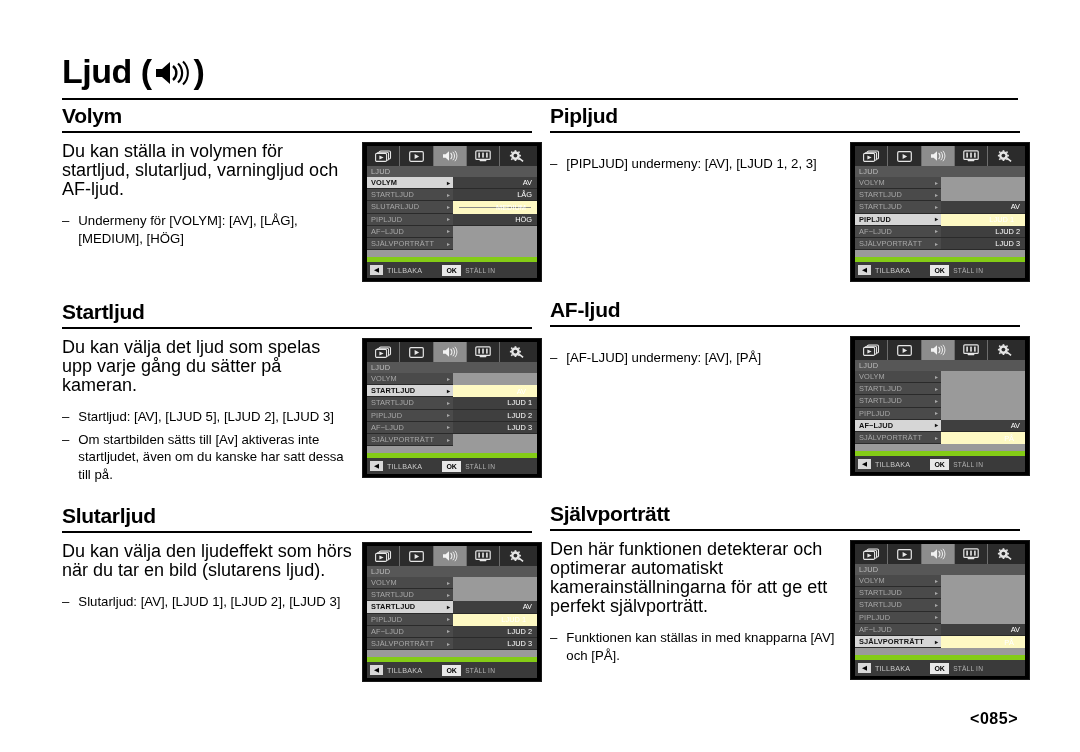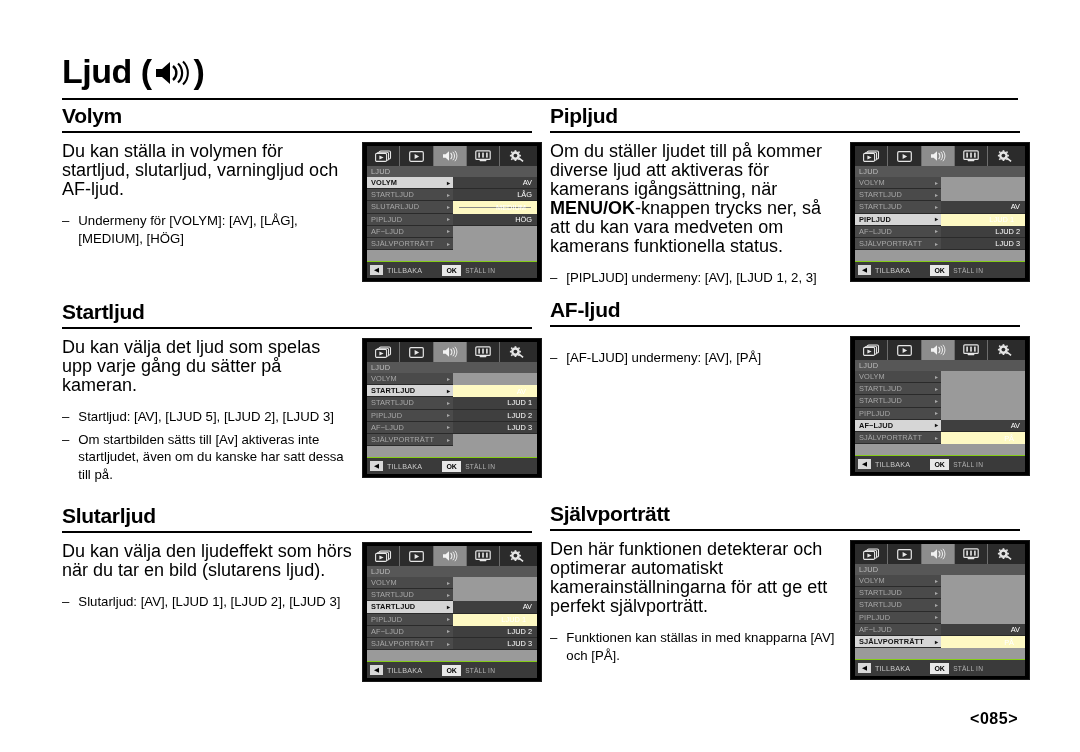--- a/index.html
+++ b/index.html
@@ -90,21 +90,21 @@
     padding-right:5px;box-sizing:border-box;font-size:7.4px;
     border-bottom:1px solid #8a8a8a;
   }
   .val.filled{background:#3f3f3f;color:#ffffff;border-bottom:1px solid #2a2a2a;}
   .val.hl{background:#8a8a8a;color:#ffffff;border:6px solid #fef9c3;box-sizing:border-box;}
   .val.empty{background:#9a9a9a;border-bottom:none;}
 
   .footbar{
     position:absolute;left:0;right:0;bottom:0;height:16px;background:#3a3a3a;
     display:flex;align-items:center;gap:4px;padding-left:3px;
-    border-top:1px solid #84cc16;
+    border-top:5px solid #84cc16;
   }
   .fbtn{
     width:13px;height:10px;background:#d8d8d8;color:#000;
     display:flex;align-items:center;justify-content:center;font-size:6.5px;line-height:1;
   }
   .okbtn{
     min-width:15px;height:11px;background:#e8e8e8;color:#000;font-weight:bold;
     display:flex;align-items:center;justify-content:center;font-size:7px;padding:0 2px;
   }
   .ftxt{color:#c8c8c8;font-size:7.2px;letter-spacing:0.2px;}
@@ -505,21 +505,20 @@
             </div>
           </div>
         </div>
       </div>
     </div>
   <div class="col col-right" id="col-right">
       <div class="section" style="position: absolute; top: 0px; left: 0px; width: 470px;">
         <div class="sec-head">Pipljud</div>
         <div class="sec-body">
           <div class="sec-text">
-            <p><span>Om du ställer ljudet till på kommer diverse ljud att aktiveras för kamerans igångsättning, när </span><span class="b">MENU/OK</span><span>-knappen trycks ner, så att du kan vara medveten om kamerans funktionella status.</span></p>
             <div class="bullets">
               <div class="bullet">
                 <span class="dash">–</span>
                 <span class="btxt">[PIPLJUD] undermeny: [AV], [LJUD 1, 2, 3]</span>
               </div>
             </div>
           </div>
           <div class="lcd">
             <div class="lcd-inner">
               <div class="tabbar">

